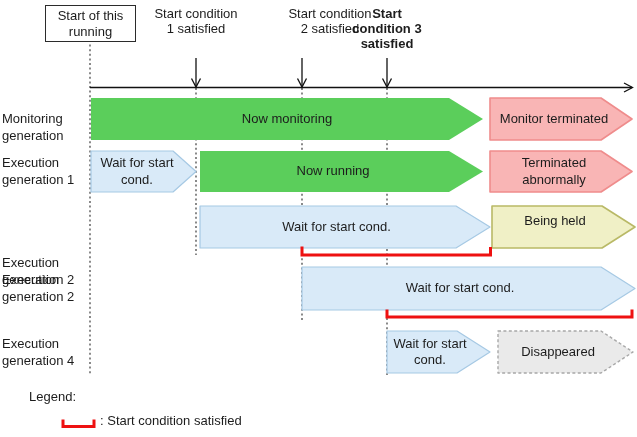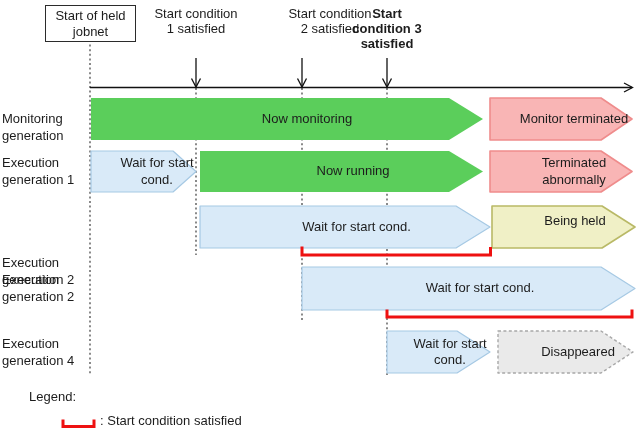--- a/index.html
+++ b/index.html
@@ -16,21 +16,21 @@
   .bar-green  { fill:#5BCE5B; stroke:none; }
   .bar-blue   { fill:#D9EAF8; stroke:#A6C9E4; stroke-width:1.2; stroke-linejoin:round; }
   .bar-pink   { fill:#F9B5B5; stroke:#EF8C8C; stroke-width:1.6; stroke-linejoin:round; }
   .bar-yellow { fill:#F0F0C6; stroke:#B9B966; stroke-width:1.6; stroke-linejoin:round; }
   .bar-gray   { fill:#EAEAEA; stroke:#A8A8A8; stroke-width:1.4; stroke-dasharray:3 2.4; stroke-linejoin:round; }
   .red-bracket { fill:none; stroke:#EE1111; stroke-width:3; }
 
   
   .txt {
     position:absolute; display:flex; align-items:center; justify-content:center;
-    text-align:center; line-height:1.25; pointer-events:none;padding-left:20px;
+    text-align:center; line-height:1.25; pointer-events:none;
   }
   .rowlabel { position:absolute; left:2px; width:92px; line-height:17px; }
   .condlabel { position:absolute; width:84px; text-align:center; line-height:15px; top:6px; }
   .titlebox {
     position:absolute; left:45px; top:5px; width:89px; height:35px;
     border:1.6px solid #2b2b2b; background:#ffffff;
     display:flex; align-items:center; justify-content:center; text-align:center; line-height:16px;
   }
   .legend-title { position:absolute; left:29px; top:389px; }
   .legend-label { position:absolute; left:100px; top:413px; }
@@ -77,21 +77,21 @@
     <polygon class="bar-blue" points="302,267 601,267 635,288.5 601,310 302,310"></polygon>
     <path class="red-bracket" d="M387,309.5 L387,317 L632,317 L632,309.5"></path>
 
     <polygon class="bar-blue" points="387,331 457,331 490,352 457,373 387,373"></polygon>
     <polygon class="bar-gray" points="498,331 601,331 633,352 601,373 498,373"></polygon>
 
     <path class="red-bracket" d="M63,419.5 L63,426.5 L94,426.5 L94,419.5"></path>
   </svg>
 
   <div class="titlebox">
-    <span>Start of held jobnet</span>
+    <span>Start of this running</span>
   </div>
 
   <div class="condlabel" style="left:154px;">Start condition 1 satisfied</div>
   <div class="condlabel" style="left:260px;margin-left:28px;">Start condition 2 satisfied</div>
   <div class="condlabel" style="left:345px;font-weight:bold;">Start condition 3 satisfied</div>
 
   <div class="rowlabel" style="top:102px;margin-top:8px;">Monitoring generation</div>
   <div class="rowlabel" style="top:154px;">Execution generation 1</div>
   <div class="rowlabel" style="top:210px;margin-top:44px;">Execution generation 2</div>
   <div class="rowlabel" style="top:271px;">Execution generation 2</div>

